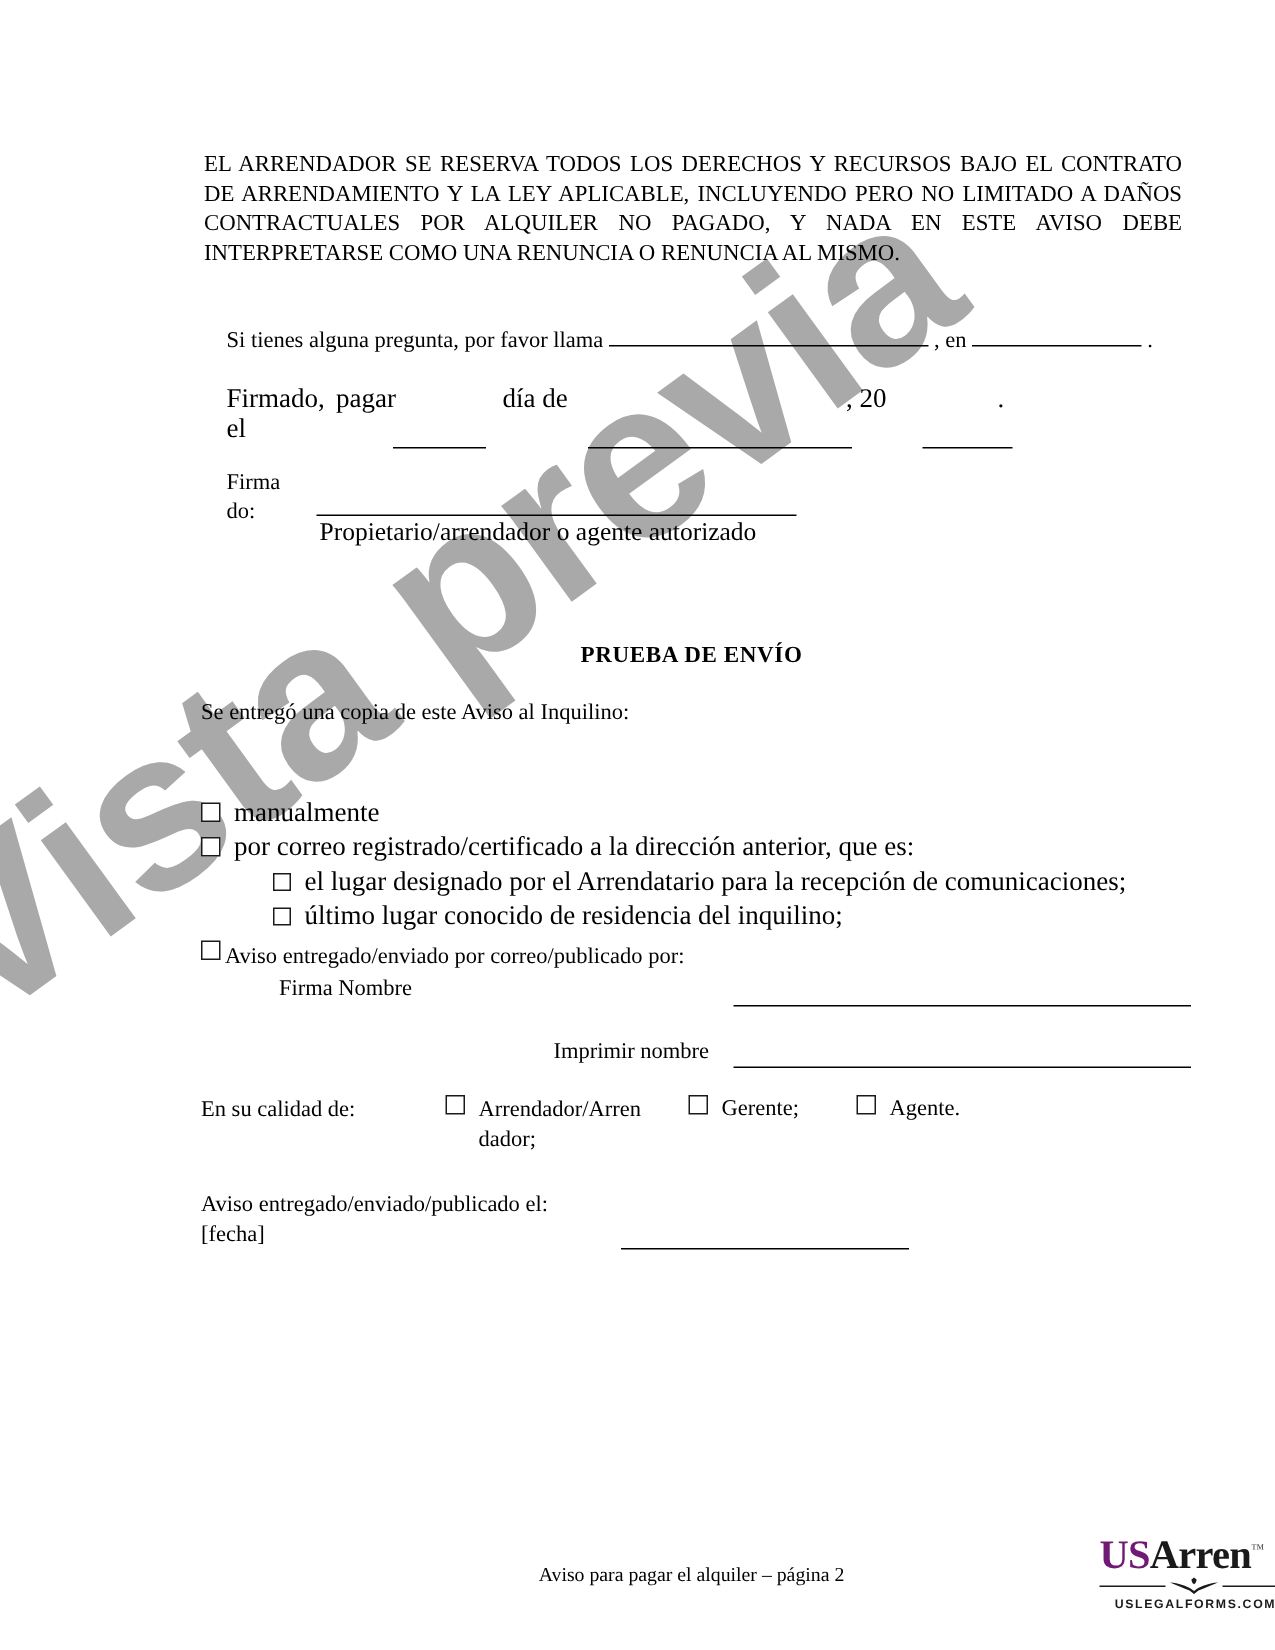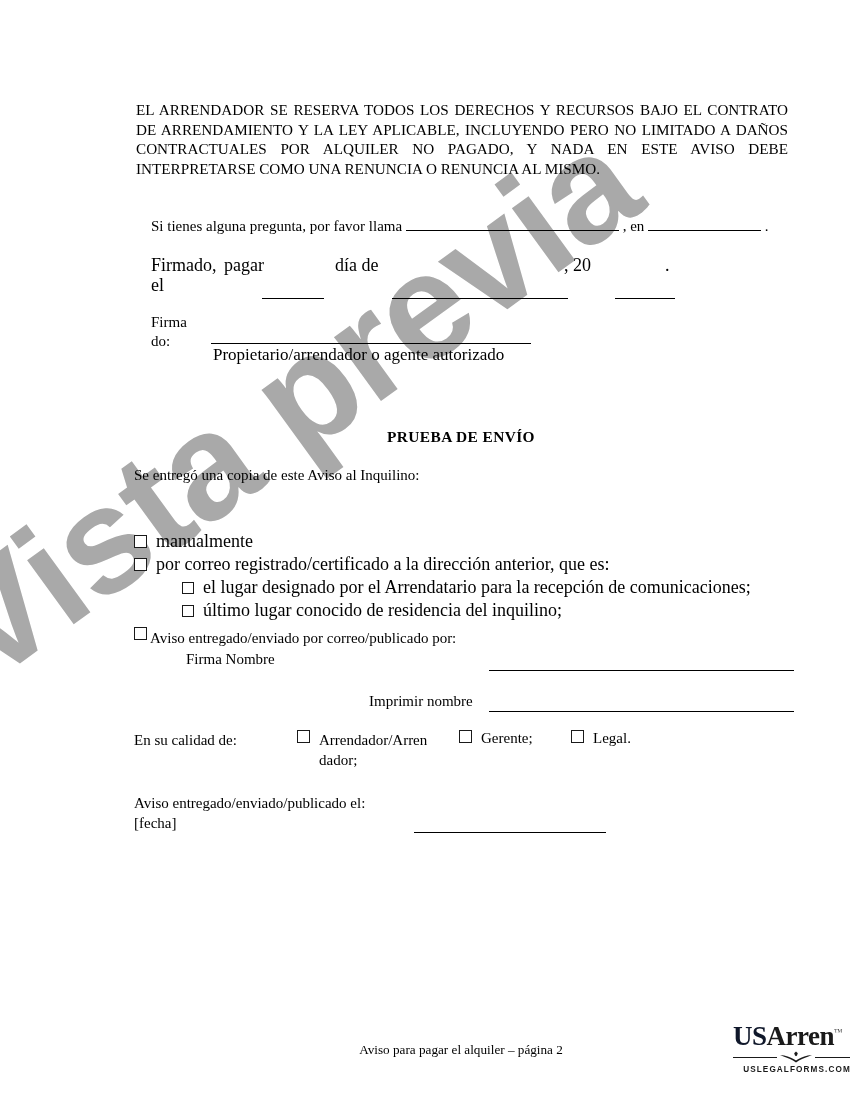--- a/index.html
+++ b/index.html
@@ -226,21 +226,21 @@
 
   .logo { left: 697px; top: 1018px; width: 128px; }
   .logo .word {
     font-family: "Liberation Serif", "DejaVu Serif", serif;
     font-weight: bold;
     font-size: 27px;
     line-height: 28px;
     letter-spacing: -0.5px;
     white-space: nowrap;
   }
-  .logo .us { color: #0f172a; }
+  .logo .us { color: #701a75; }
   .logo .legal { color: #1a1a1a; }
   .logo .tm {
     font-size: 9px;
     vertical-align: super;
     color: #4a4a4a;
     font-weight: normal;
   }
   .logo .barwrap { position: relative; height: 13px; margin-top: 1px; }
   .logo .bar {
     position: absolute;
@@ -341,21 +341,21 @@
 
     <div class="abs capacity">
       <div class="lead">En su calidad de:</div>
       <div class="opt wrap o1">
         <span class="box"></span><span class="txt">Arrendador/Arren dador;</span>
       </div>
       <div class="opt o2">
         <span class="box"></span><span class="txt">Gerente;</span>
       </div>
       <div class="opt o3">
-        <span class="box"></span><span class="txt">Legal.</span>
+        <span class="box"></span><span class="txt">Agente.</span>
       </div>
     </div>
 
     <div class="abs finaldate">
       <div class="t1">Aviso entregado/enviado/publicado el:</div>
       <div class="t2">[fecha]</div>
       <div class="drule"></div>
     </div>
 
     <div class="abs footer-text">Aviso para pagar el alquiler – página 2</div>

